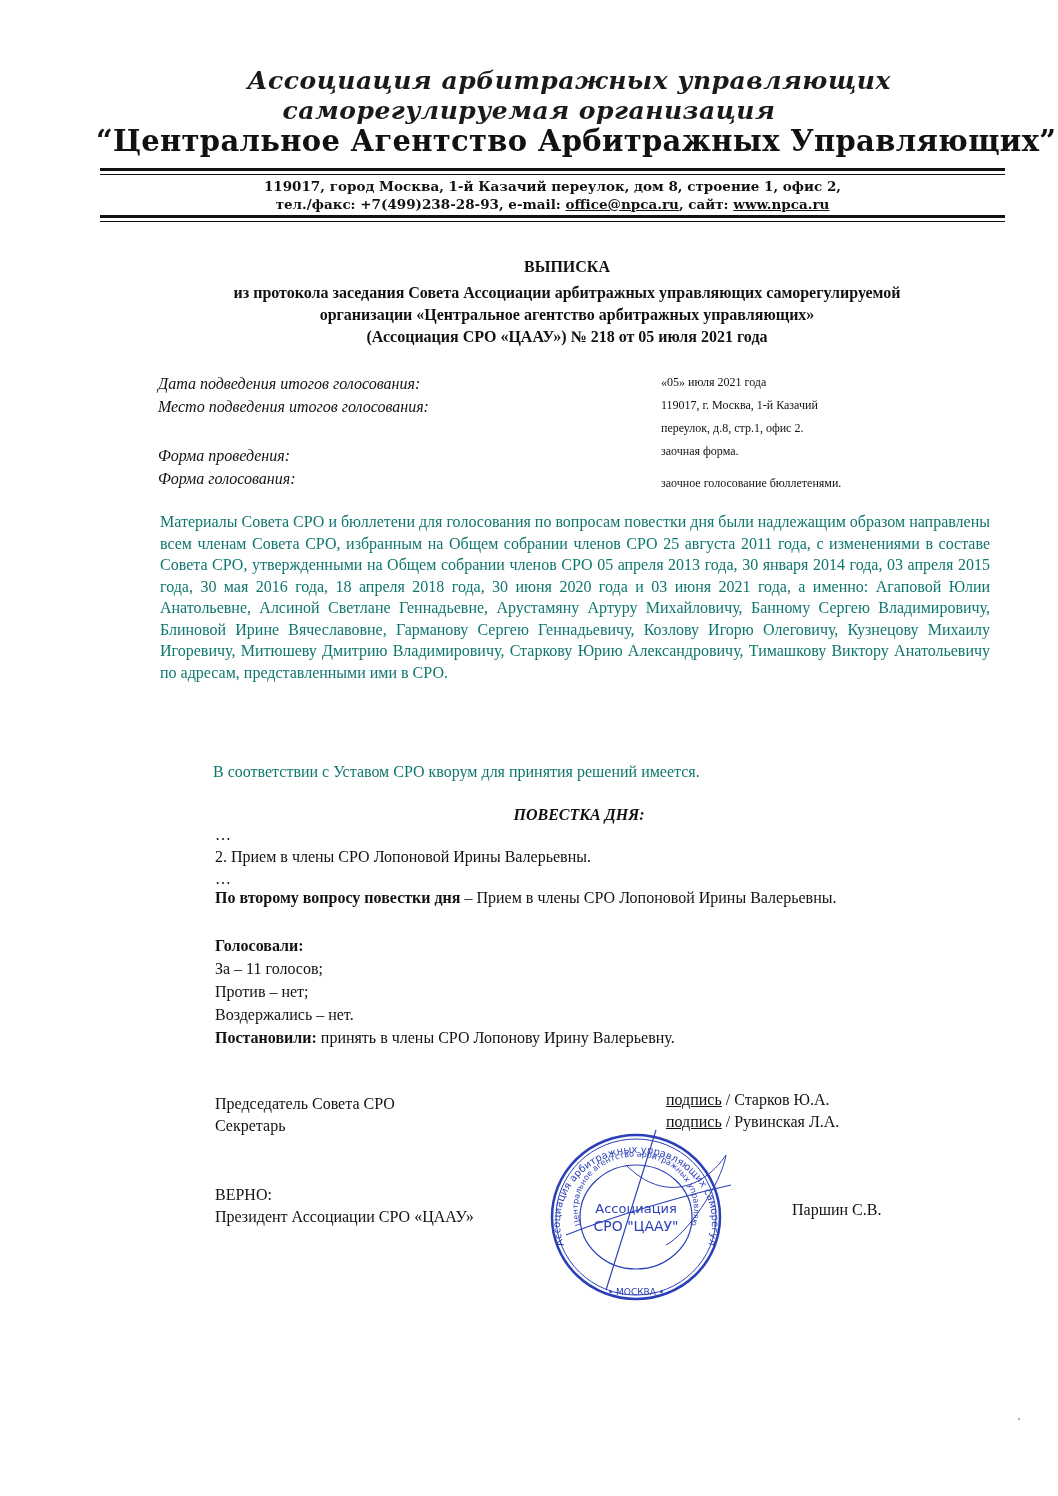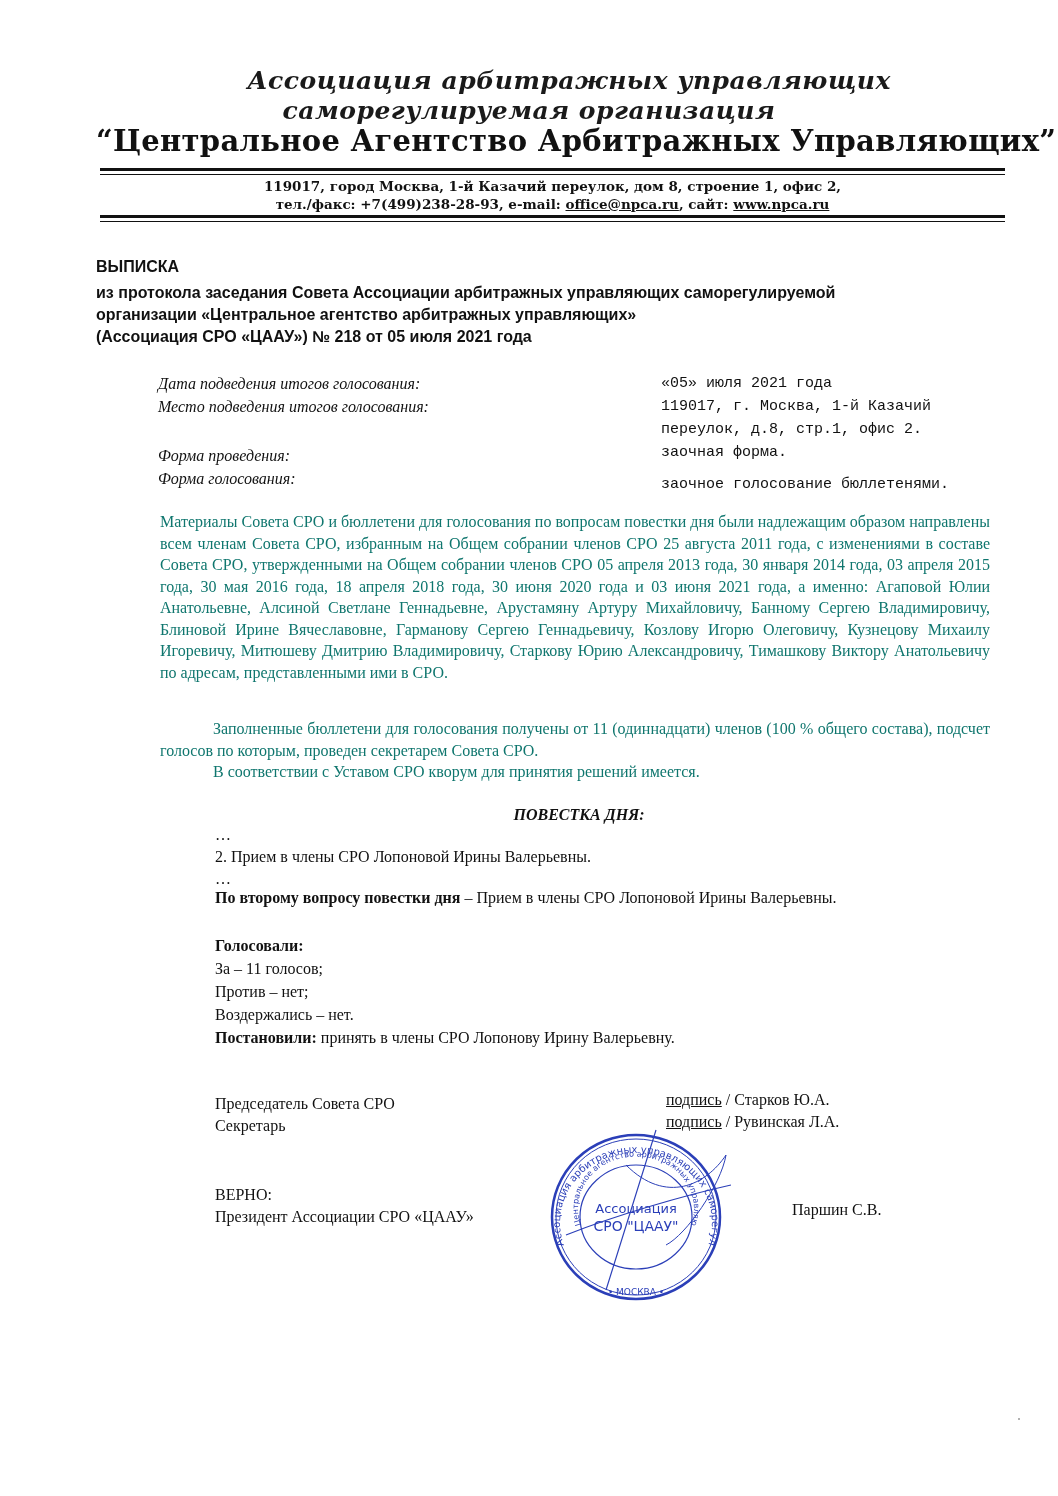--- a/index.html
+++ b/index.html
@@ -26,34 +26,34 @@
   .addr {
     position: absolute; left: 100px; width: 905px; text-align: center;
     font-family: "DejaVu Serif", serif; font-weight: bold; font-size: 13.5px; color: #111;
     white-space: nowrap;
   }
   .addr.a1 { top: 178px; }
   .addr.a2 { top: 196px; }
   .addr u { text-decoration: underline; }
 
   .t-bold-c {
-    position: absolute; left: 96px; width: 958px; text-align: left;
-    font-family: Liberation Sans, sans-serif; font-weight: bold; font-size: 16px; white-space: nowrap;
+    position: absolute; left: 88px; width: 958px; text-align: center;
+    font-family: Liberation Serif, serif; font-weight: bold; font-size: 16px; white-space: nowrap;
   }
   .doc-title { top: 258px; font-size: 16px; }
   .doc-sub1 { top: 284px; }
   .doc-sub2 { top: 306px; }
   .doc-sub3 { top: 328px; }
 
   .meta-label {
     position: absolute; left: 158px; font-family: "Liberation Serif", serif; font-style: italic;
     font-size: 16px; white-space: nowrap;
   }
   .meta-value {
-    position: absolute; left: 661px; font-family: Liberation Mono, monospace; font-size: 15px; white-space: nowrap;
+    position: absolute; left: 661px; font-family: Liberation Serif, serif; font-size: 12px; white-space: nowrap;
   }
 
   .para {
     position: absolute; left: 160px; width: 830px; font-family: "Liberation Serif", serif;
     font-size: 16px; line-height: 21.5px; text-align: justify; color: #0f766e;
   }
   .para.p1 { top: 511px; }
   .para.p2 { top: 718px; text-indent: 53px; }
   .para.p3 { top: 761px; text-indent: 53px; }
 
@@ -99,21 +99,20 @@
   <div class="meta-value" style="top:375px">«05» июля 2021 года</div>
   <div class="meta-label" style="top:398px">Место подведения итогов голосования:</div>
   <div class="meta-value" style="top:398px">119017, г. Москва, 1-й Казачий</div>
   <div class="meta-value" style="top:421px">переулок, д.8, стр.1, офис 2.</div>
   <div class="meta-label" style="top:447px">Форма проведения:</div>
   <div class="meta-value" style="top:444px">заочная форма.</div>
   <div class="meta-label" style="top:470px">Форма голосования:</div>
   <div class="meta-value" style="top:476px">заочное голосование бюллетенями.</div>
 
   <div class="para p1">Материалы Совета СРО и бюллетени для голосования по вопросам повестки дня были надлежащим образом направлены всем членам Совета СРО, избранным на Общем собрании членов СРО 25 августа 2011 года, с изменениями в составе Совета СРО, утвержденными на Общем собрании членов СРО 05 апреля 2013 года, 30 января 2014 года, 03 апреля 2015 года, 30 мая 2016 года, 18 апреля 2018 года, 30 июня 2020 года и 03 июня 2021 года, а именно: Агаповой Юлии Анатольевне, Алсиной Светлане Геннадьевне, Арустамяну Артуру Михайловичу, Банному Сергею Владимировичу, Блиновой Ирине Вячеславовне, Гарманову Сергею Геннадьевичу, Козлову Игорю Олеговичу, Кузнецову Михаилу Игоревичу, Митюшеву Дмитрию Владимировичу, Старкову Юрию Александровичу, Тимашкову Виктору Анатольевичу по адресам, представленными ими в СРО.</div>
-  <div class="para p2">Заполненные бюллетени для голосования получены от 11 (одиннадцати) членов (100 % общего состава), подсчет голосов по которым, проведен секретарем Совета СРО.</div>
   <div class="para p3">В соответствии с Уставом СРО кворум для принятия решений имеется.</div>
 
   <div class="agenda-head">ПОВЕСТКА ДНЯ:</div>
   <div class="line" style="top:826px">…</div>
   <div class="line" style="top:848px">2.  Прием в члены СРО Лопоновой Ирины Валерьевны.</div>
   <div class="line" style="top:870px">…</div>
   <div class="line" style="top:889px"><b>По второму вопросу повестки дня</b><span> – Прием в члены СРО Лопоновой Ирины Валерьевны.</span></div>
   <div class="line" style="top:937px; font-weight:bold">Голосовали:</div>
   <div class="line" style="top:960px">За – 11 голосов;</div>
   <div class="line" style="top:983px">Против – нет;</div>

